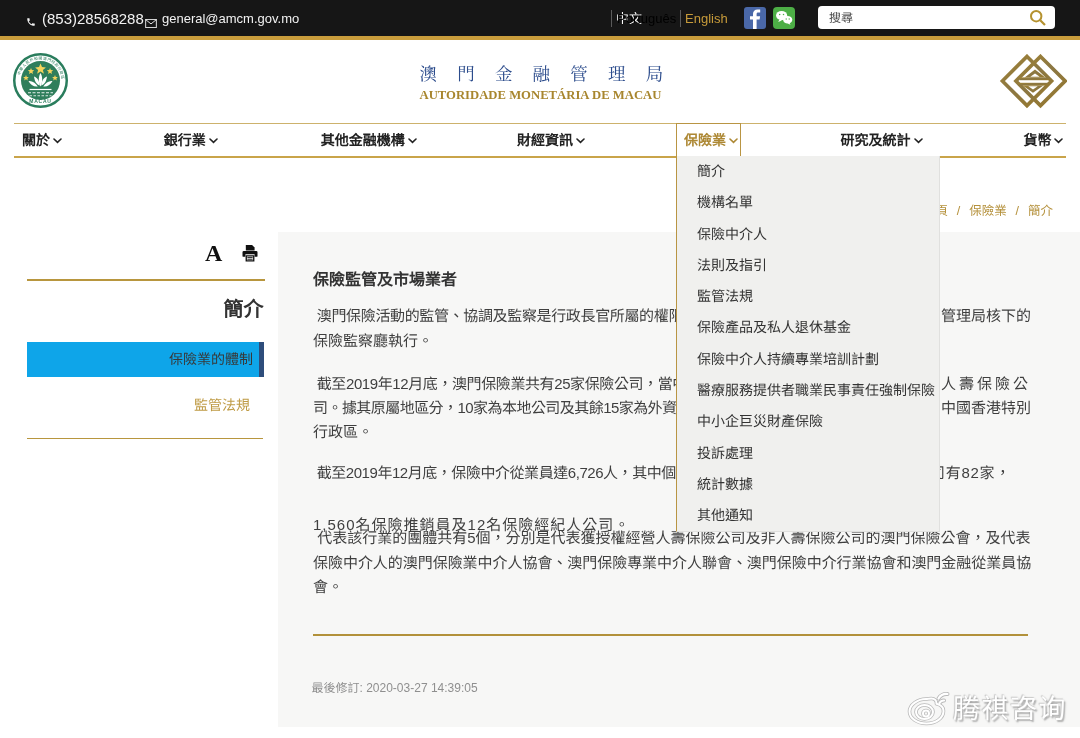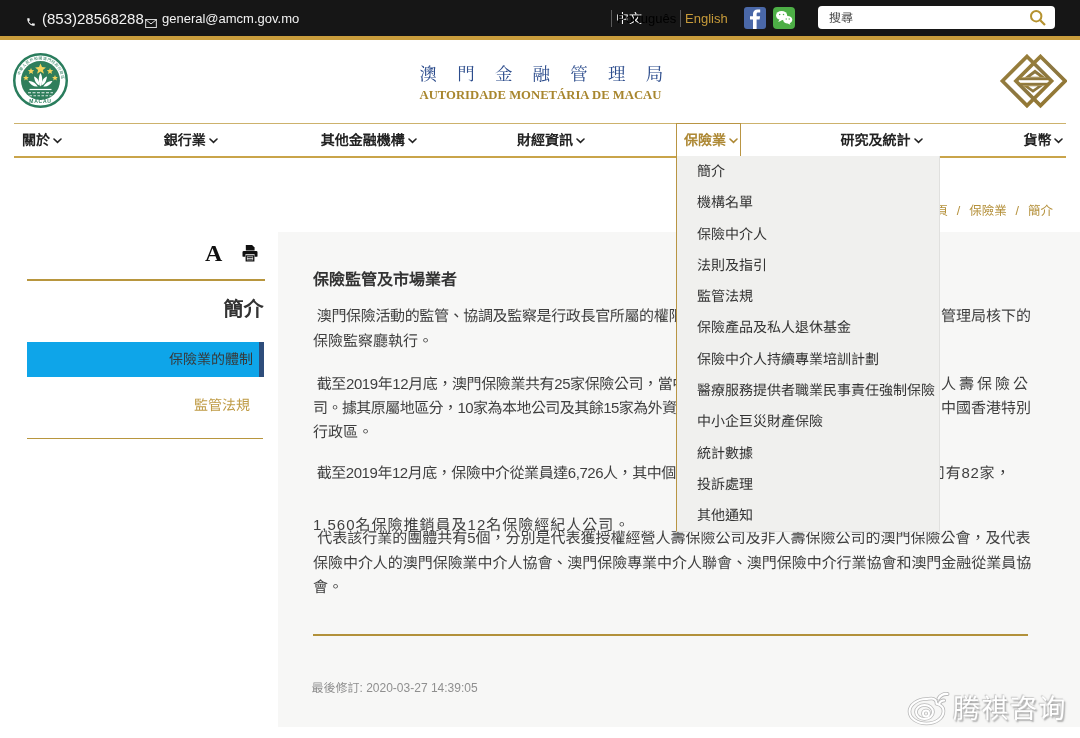--- a/index.html
+++ b/index.html
@@ -186,22 +186,22 @@
 <div class="abs" style="left:675.5px;top:155.5px;width:262px;height:375px;background:#f0f0ee;border-left:1.5px solid #b99543;border-right:1px solid #e0e0de;border-bottom:1px solid #e0e0de;box-sizing:content-box;z-index:50;padding-top:0.5px;">
     <div class="dd-item">簡介</div>
     <div class="dd-item">機構名單</div>
     <div class="dd-item">保險中介人</div>
     <div class="dd-item">法則及指引</div>
     <div class="dd-item">監管法規</div>
     <div class="dd-item">保險產品及私人退休基金</div>
     <div class="dd-item">保險中介人持續專業培訓計劃</div>
     <div class="dd-item">醫療服務提供者職業民事責任強制保險</div>
     <div class="dd-item">中小企巨災財產保險</div>
+    <div class="dd-item">投訴處理</div>
     <div class="dd-item">統計數據</div>
-    <div class="dd-item">投訴處理</div>
     <div class="dd-item">其他通知</div>
   </div>
 
 <div class="abs" style="left:905px;top:690px;z-index:90;">
 <svg width="48" height="39" viewBox="0 0 48 39">
  <g fill="none" stroke="#b9b9b9" stroke-width="3.6" stroke-linejoin="round">
   <path d="M21 9 C13 9 4.5 14.5 4.5 21.5 C4.5 28.5 12.5 33.5 21.5 33.5 C31 33.5 38.5 28 38.5 21 C38.5 17.5 36 14.8 31.5 13.8 C31.8 10.5 29.5 8.5 26.5 8.5 C24.5 8.5 22.5 9 21 9 Z"></path>
   <ellipse cx="19.5" cy="22" rx="8.5" ry="7"></ellipse>
   <circle cx="21" cy="23.5" r="3"></circle>
  </g>

